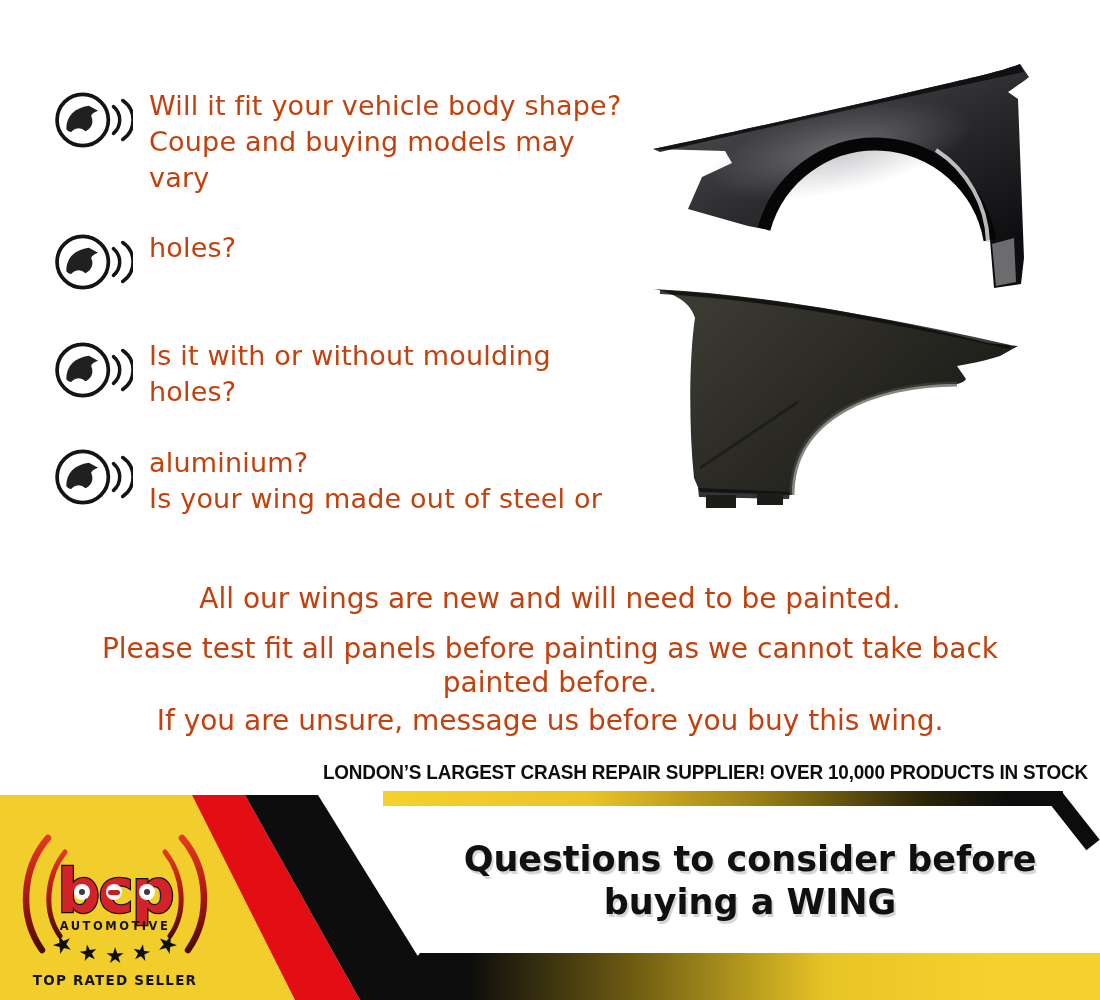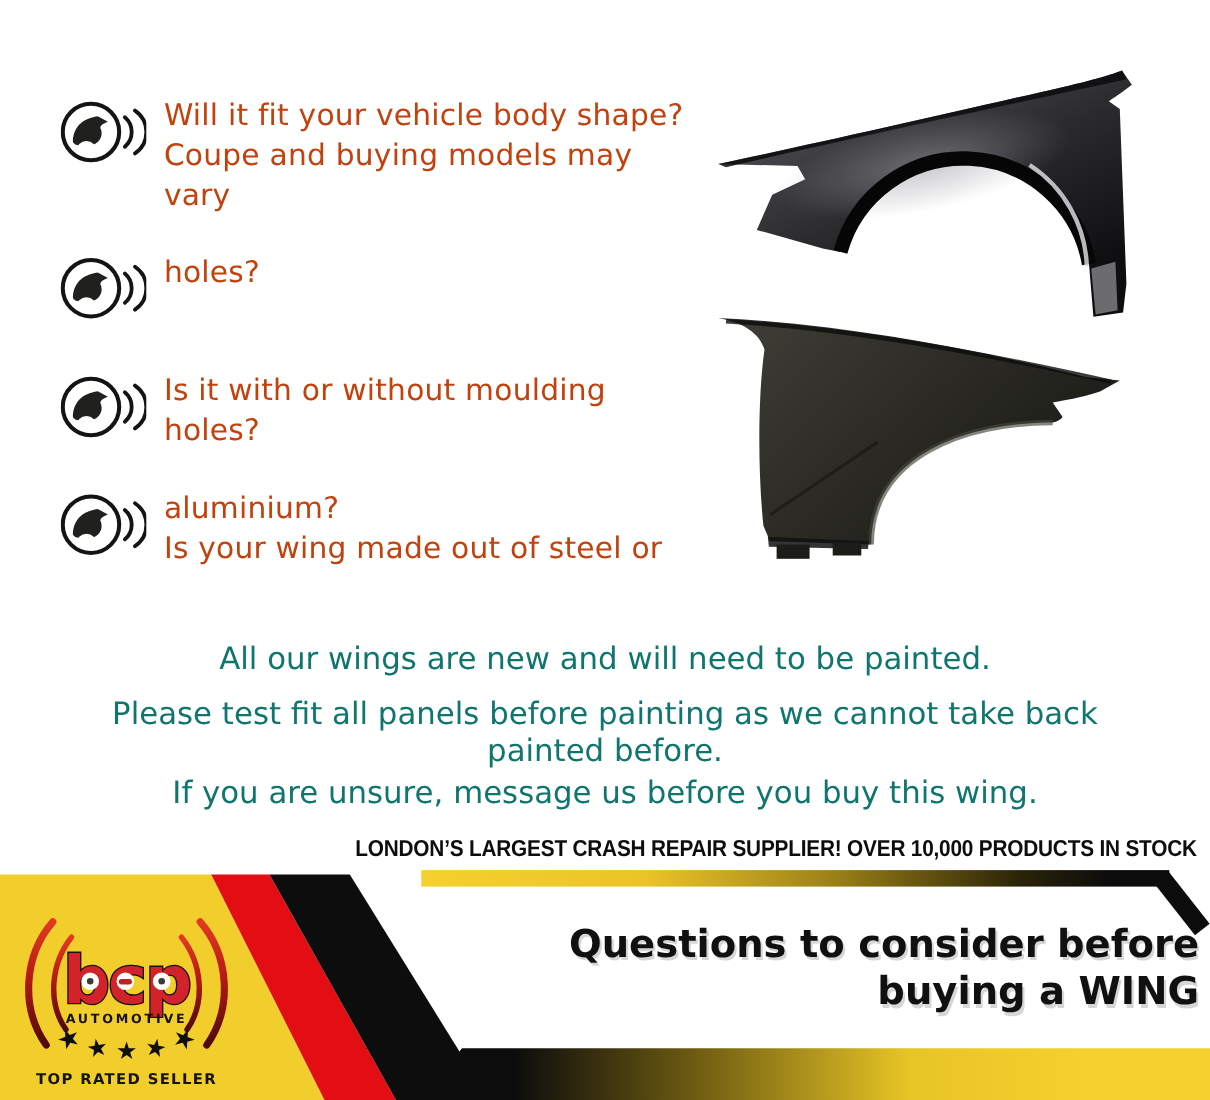--- a/index.html
+++ b/index.html
@@ -7,31 +7,31 @@
     width:1100px;height:1000px;position:relative;overflow:hidden;
     background:#ffffff;
     font-family:"DejaVu Sans",sans-serif;
     color:#181818;
   }
   
   .bullet{position:absolute;left:55px;display:flex;align-items:flex-start;}
   .bullet .bicon{flex:0 0 auto;margin-top:2px;}
   .bullet .btext{margin-left:16px;font-size:27px;line-height:36px;font-weight:400;letter-spacing:.2px;color:#c2410c;width:580px;}
   
-  .note{position:absolute;left:0;width:1100px;text-align:center;font-size:28px;line-height:34px;font-weight:500;color:#0f766e;}
+  .note{position:absolute;left:0;width:1100px;text-align:center;font-size:28px;line-height:34px;font-weight:500;color:#c2410c;}
   
   .banner{
     position:absolute;top:760px;left:0;width:1088px;text-align:right;
     font-family:"Liberation Sans",sans-serif;font-weight:bold;font-size:21px;
     letter-spacing:-0.2px;color:#0d0d0d;white-space:nowrap;
     transform:scaleX(.9);transform-origin:100% 50%;
   }
   
   .heading{
-    position:absolute;top:838px;left:410px;width:680px;text-align:right;z-index:3;
+    position:absolute;top:838px;left:410px;width:680px;text-align:center;z-index:3;
     font-size:35px;line-height:43px;font-weight:bold;color:#101010;
     text-shadow:2px 3px 0 rgba(0,0,0,.16);
   }
   .abs{position:absolute;}
   svg text{font-family:"DejaVu Sans",sans-serif;}
 </style>
 </head>
 <body>
 
 <div class="bullet" style="top:88px">

